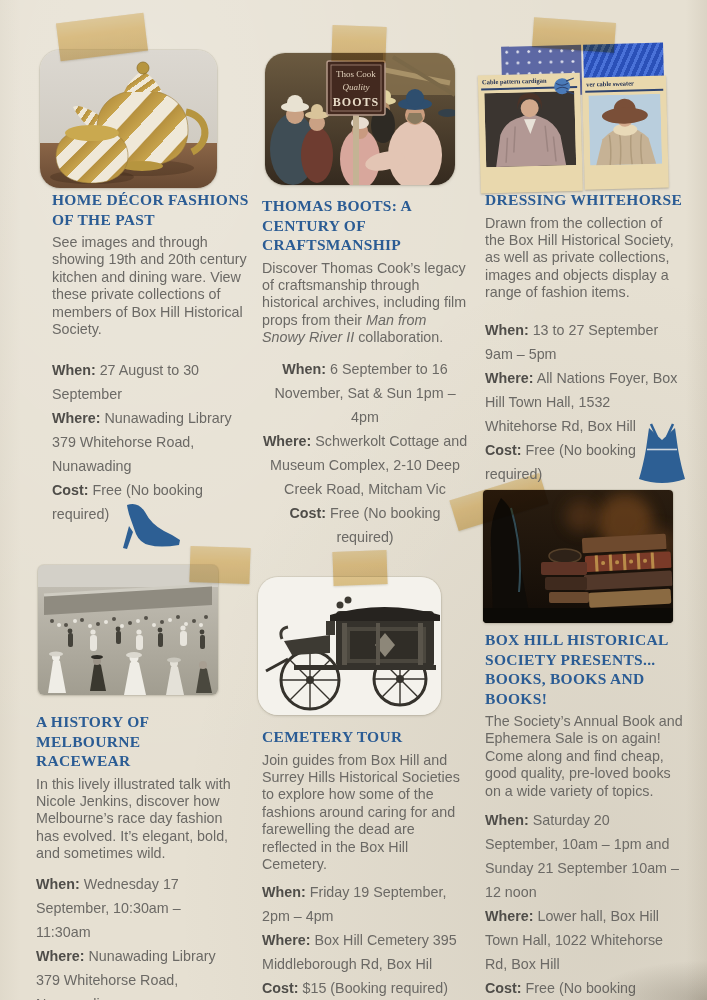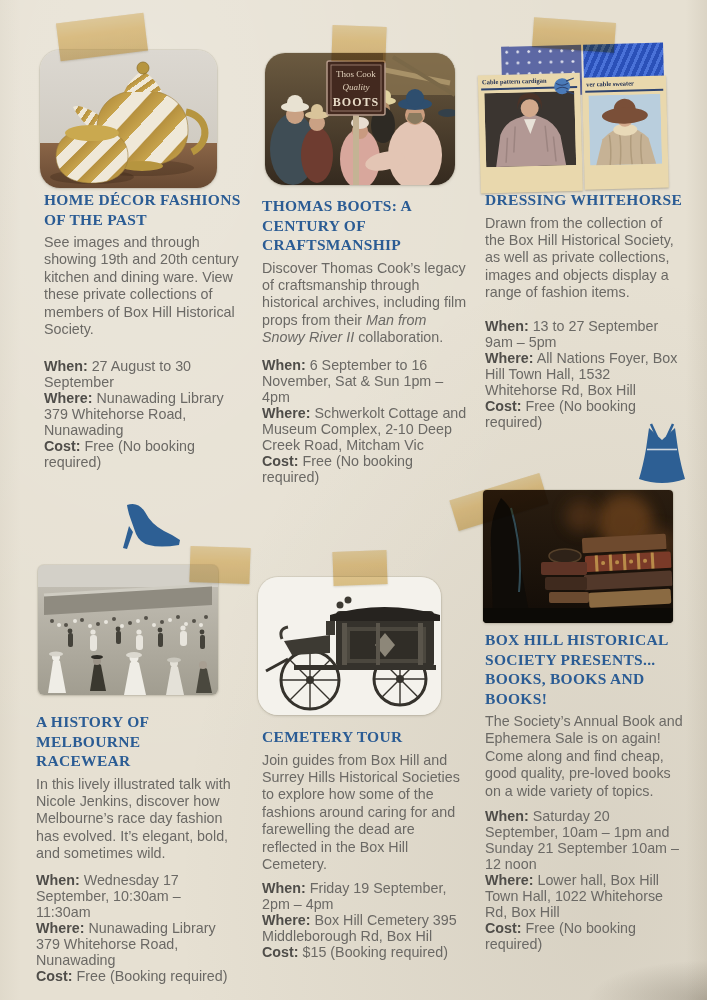--- a/index.html
+++ b/index.html
@@ -19,24 +19,24 @@
   }
   .section{ position:absolute; width:202px; }
   .title{
     margin:0; color:#2b5c94;
     font:bold 15.5px/19.5px "Liberation Serif", serif;
     letter-spacing:.3px;
   }
   .desc{ margin:5px 0 0; color:#6b6965; font-size:14.3px; line-height:17.4px; }
   .desc em{ }
   .details{ margin-top:14px; }
-  .details p{ margin:0; color:#6b6965; font-size:14.3px; line-height:16px; }
+  .details p{ margin:0; color:#6b6965; font-size:14.3px; line-height:24px; }
   .details b{ color:#4f4d49; font-weight:bold; }
-  .s1{left:44px; top:190px;} .s1 .details{margin-top:20px;}
-  .s2{left:262px; top:196px; width:206px;} .s2 .details{margin-top:10px;}
+  .s1{left:52px; top:190px;} .s1 .details{margin-top:20px;}
+  .s2{left:262px; top:196px; width:206px;} .s2 .details{margin-top:10px;text-align:center;}
   .s3{left:485px; top:190px; width:200px;} .s3 .details{margin-top:16px;}
   .s4{left:36px; top:712px;} .s4 .details{margin-top:9px;}
   .s5{left:262px; top:727px; width:206px;} .s5 .details{margin-top:7px;}
   .s6{left:485px; top:630px; width:200px;} .s6 .details{margin-top:8px;}
 
   .photo{ position:absolute; border-radius:20px; overflow:hidden;
     box-shadow:0 0 0 1px rgba(70,60,40,.08), 0 1px 3px rgba(60,50,30,.18); }
   .photo svg{ display:block; }
   .p1{left:40px; top:50px; width:177px; height:138px;}
   .p2{left:265px; top:53px; width:190px; height:132px;}

